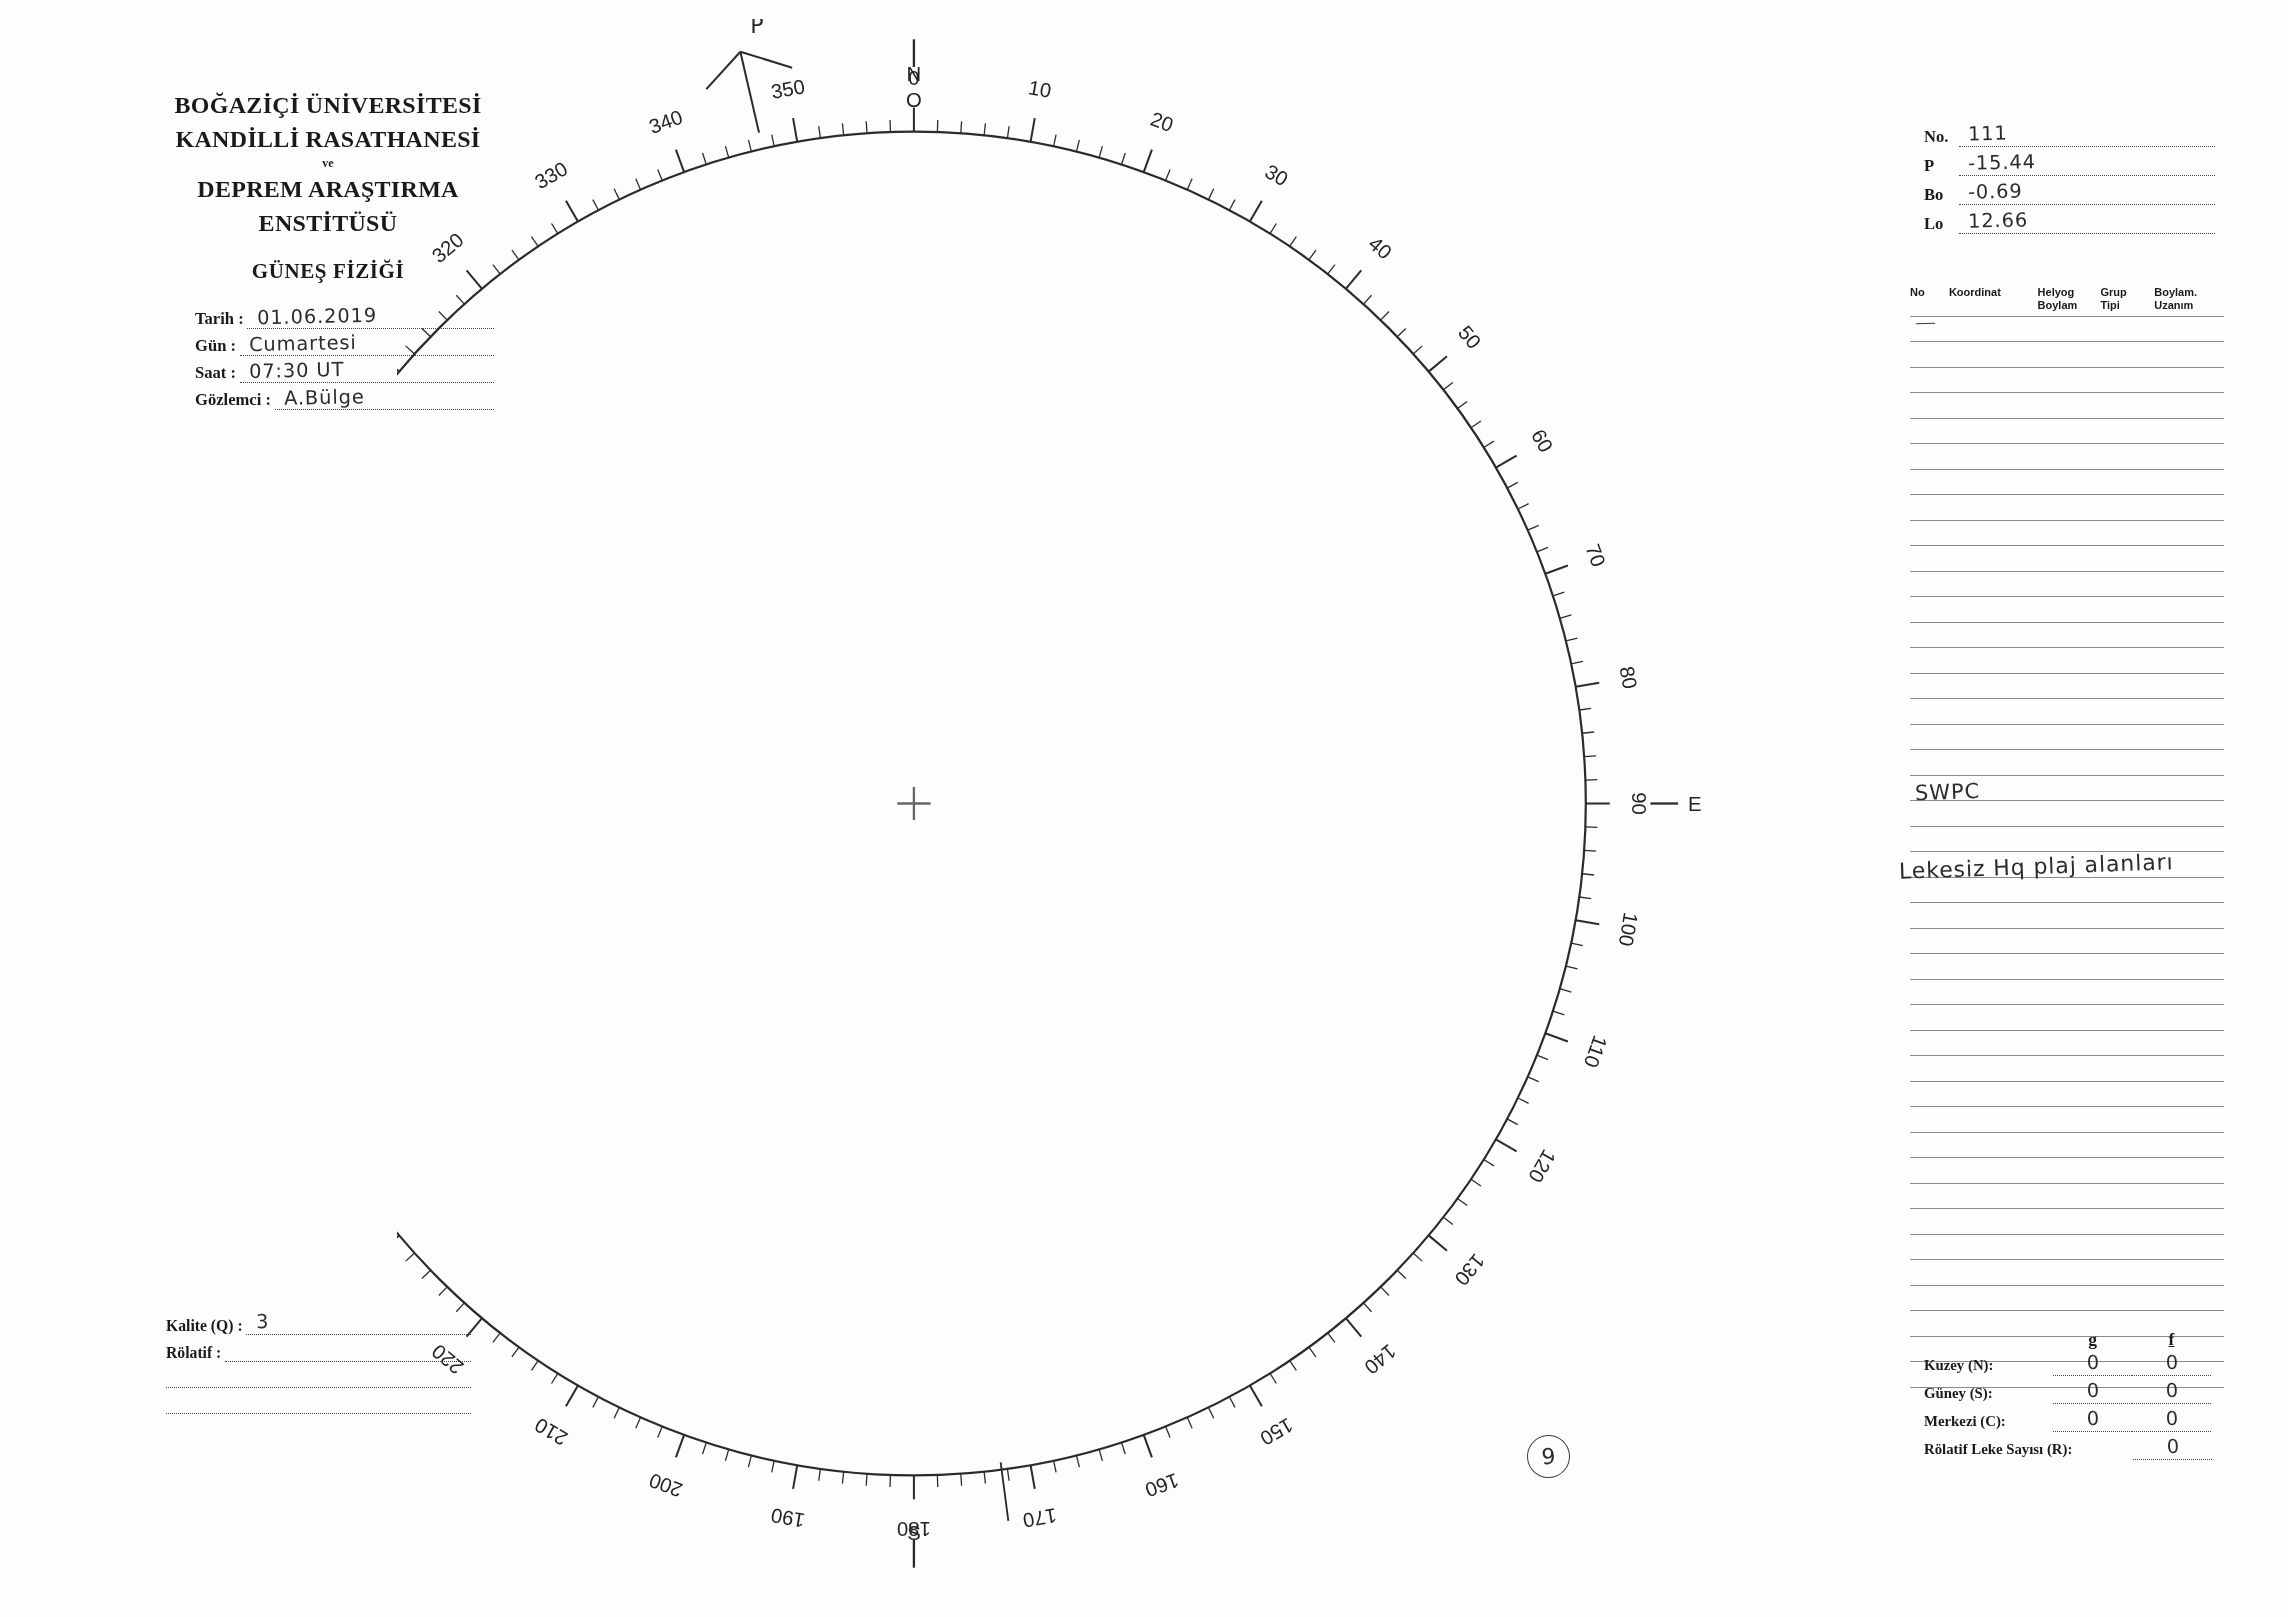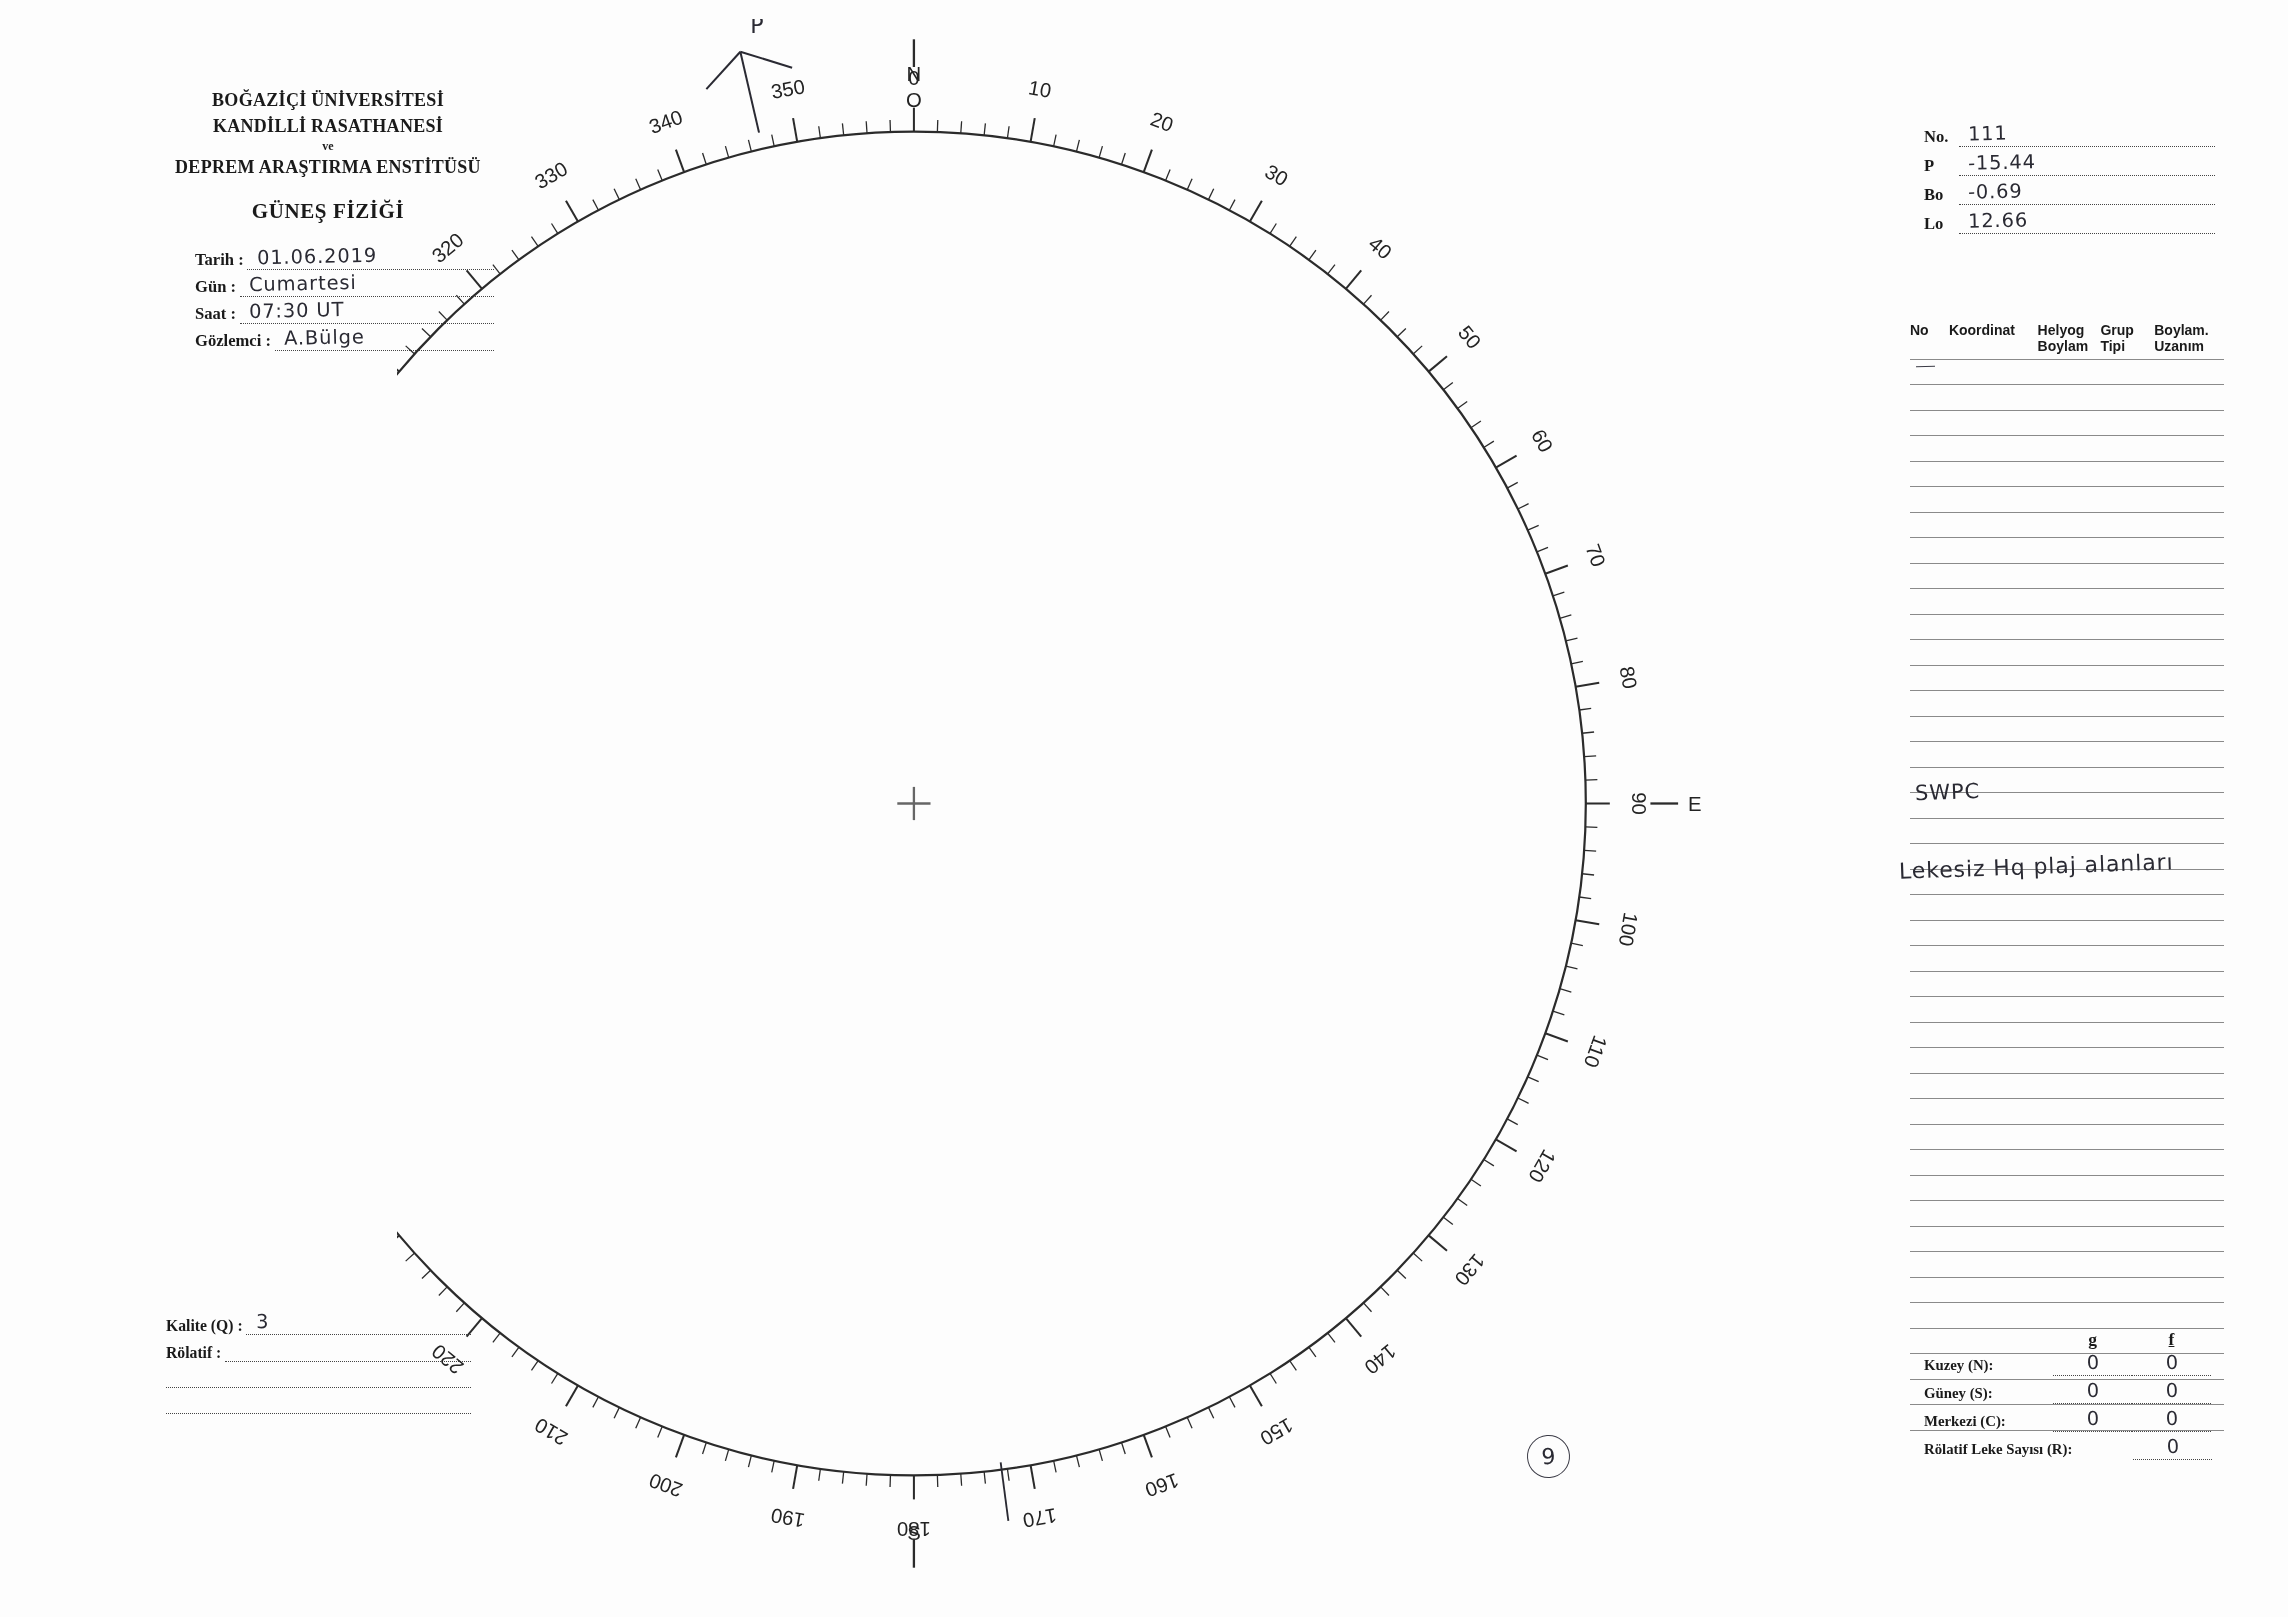--- a/index.html
+++ b/index.html
@@ -25,21 +25,21 @@
   #header-block {
     position: absolute;
     left: 162px;
     top: 88px;
     width: 332px;
   }
   #header-block .inst-line {
     font-weight: bold;
     letter-spacing: 0.3px;
     text-align: center;
-    font-size: 18px;
+    font-size: 24px;
     line-height: 1.42;
   }
   #header-block .inst-ve {
     font-weight: bold;
     text-align: center;
     font-size: 12px;
     line-height: 1.3;
   }
   #header-block .doc-title {
     font-weight: bold;
@@ -109,26 +109,25 @@
 
   
   #group-table {
     position: absolute;
     left: 1910px;
     top: 286px;
     width: 314px;
   }
   #group-table .thead {
     display: flex;
-    font-size: 14px;
+    font-size: 11px;
     font-weight: bold;
     font-family: "Liberation Sans", sans-serif;
     line-height: 1.15;
     padding-bottom: 4.6px;
-    margin-top: 36px;
   }
   #group-table .thead div { text-align: left; }
   .col-no   { width: 39px; }
   .col-ko   { width: 89px; }
   .col-he   { width: 63px; }
   .col-gr   { width: 54px; }
   .col-bo   { width: 70px; }
   #group-table .trow {
     height: 24.5px;
     border-bottom: 0.9px solid #8a8a8a;

